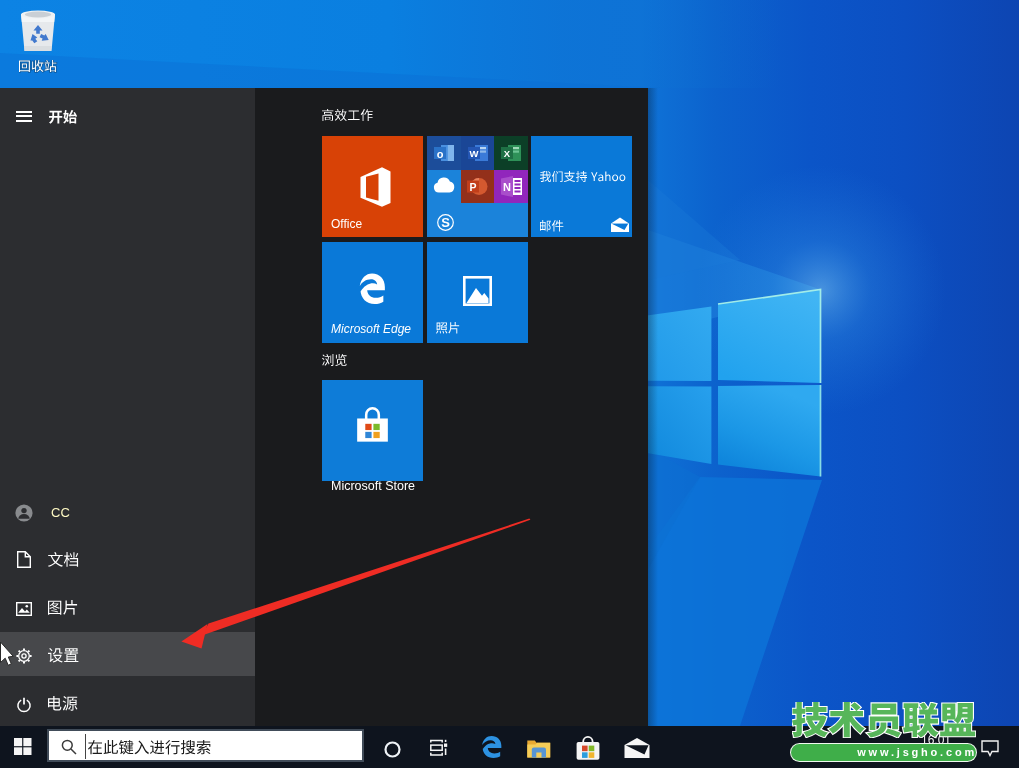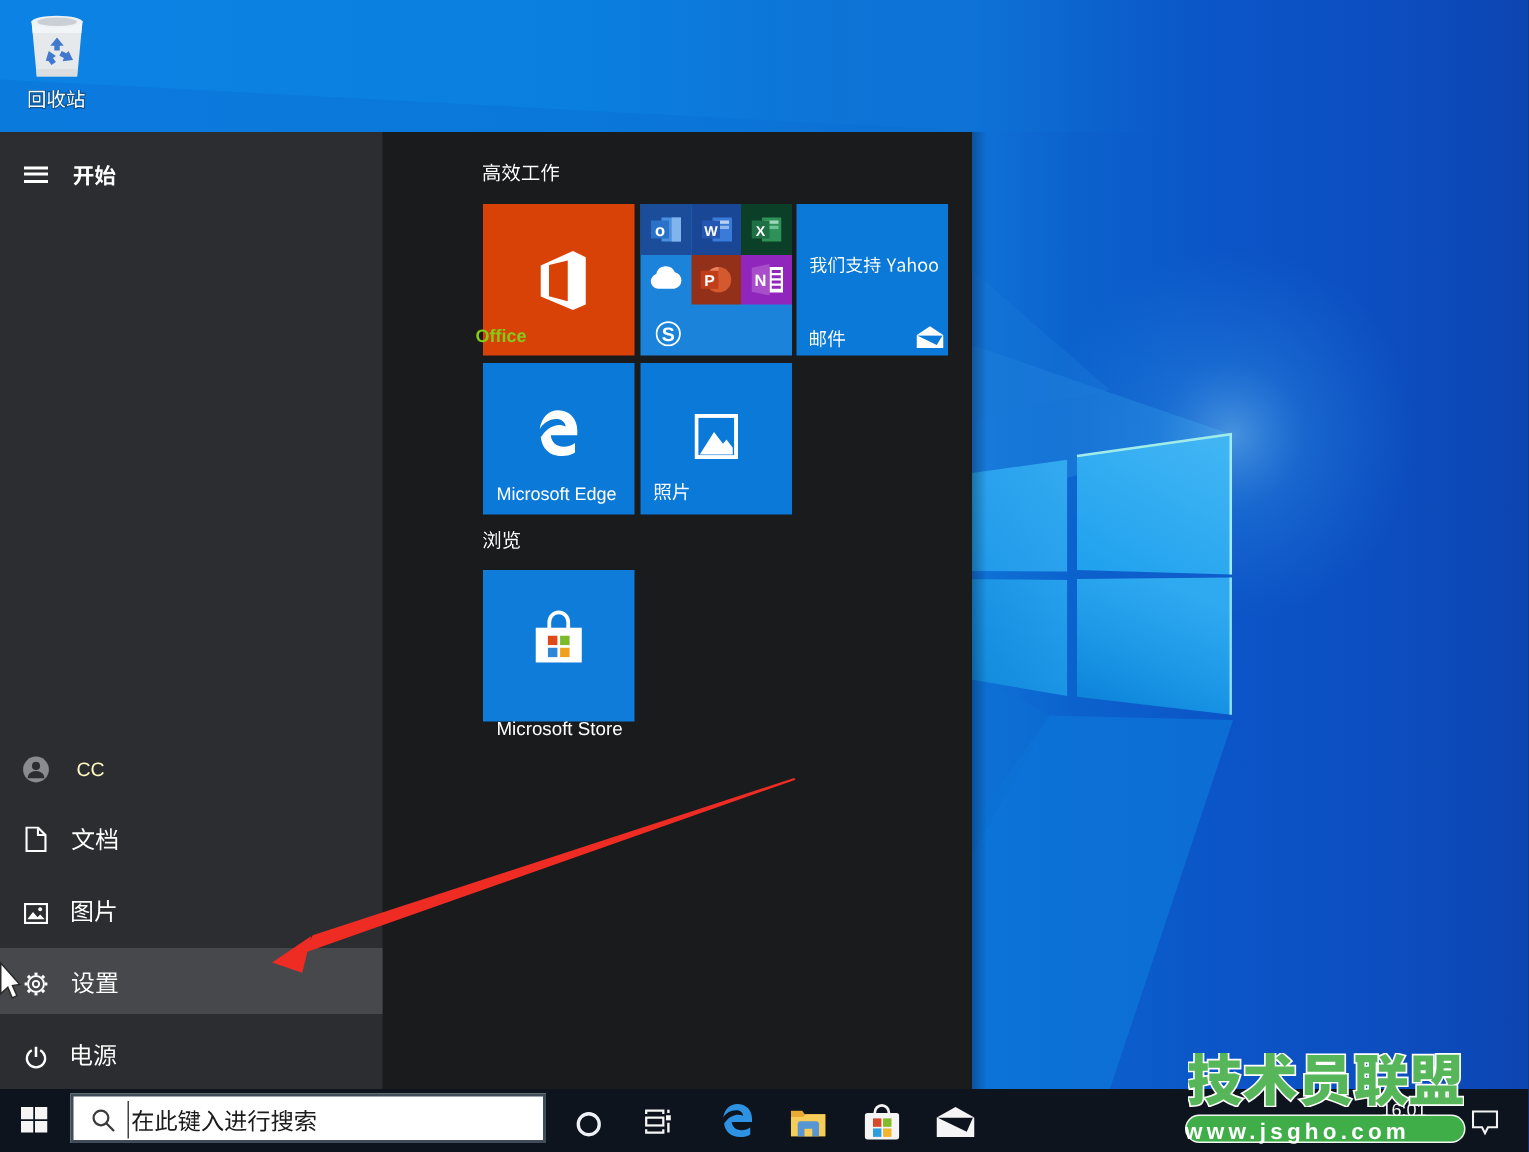--- a/index.html
+++ b/index.html
@@ -136,21 +136,21 @@
       <path d="M5.2 6.9V9.2H1.2V6.9ZM6.5 6.9H10.6V9.2H6.5ZM5.2 5.8H1.2V3.5H5.2ZM6.5 5.8V3.5H10.6V5.8ZM0 2.3V11.3H1.2V10.4H5.2V12C5.2 13.9 5.7 14.4 7.5 14.4C7.9 14.4 10.6 14.4 11.1 14.4C12.8 14.4 13.2 13.6 13.4 11.1C13 11 12.5 10.8 12.2 10.6C12.1 12.7 11.9 13.2 11 13.2C10.4 13.2 8.1 13.2 7.6 13.2C6.7 13.2 6.5 13 6.5 12.1V10.4H11.8V2.3H6.5V0H5.2V2.3ZM22.6 6.9H27.5V8.3H22.6ZM22.6 4.6H27.5V6H22.6ZM22.1 10.1C21.6 11.2 20.9 12.3 20.1 13.1C20.4 13.3 20.9 13.6 21.1 13.7C21.8 12.9 22.6 11.6 23.1 10.4ZM26.6 10.4C27.2 11.4 28 12.8 28.4 13.6L29.5 13.1C29.1 12.3 28.3 11 27.6 10ZM15.4 1C16.3 1.5 17.5 2.3 18 2.8L18.8 1.9C18.1 1.4 16.9 0.7 16.1 0.1ZM14.6 5.3C15.5 5.8 16.7 6.6 17.3 7L18 6C17.4 5.6 16.2 4.9 15.3 4.4ZM14.9 13.8 16 14.5C16.8 13 17.7 11 18.3 9.3L17.4 8.6C16.6 10.4 15.6 12.5 14.9 13.8ZM19.4 0.8V5.1C19.4 7.8 19.2 11.4 17.4 14C17.7 14.1 18.2 14.4 18.4 14.6C20.3 11.9 20.6 7.9 20.6 5.1V1.8H29.2V0.8ZM24.4 2.1C24.3 2.5 24.1 3.2 23.9 3.7H21.5V9.2H24.4V13.4C24.4 13.6 24.3 13.6 24.1 13.7C23.9 13.7 23.2 13.7 22.4 13.6C22.6 14 22.7 14.4 22.8 14.7C23.8 14.7 24.5 14.7 25 14.5C25.4 14.3 25.5 14 25.5 13.4V9.2H28.6V3.7H25.1C25.3 3.3 25.5 2.8 25.7 2.3Z" fill="#fff"></path>
     </svg>
 <svg class="abs" style="left:322.4px;top:109.4px;" width="51.7" height="13.0" viewBox="0 0 51.7 13.0">
       <path d="M3 3.7H8.6V4.9H3ZM2 3V5.6H9.6V3ZM5 0.2 5.3 1.4H0V2.2H11.4V1.4H6.4C6.3 1 6.1 0.4 5.9 0ZM0.5 6.3V12H1.4V7.1H10V11C10 11.1 10 11.2 9.8 11.2C9.6 11.2 9 11.2 8.5 11.2C8.6 11.4 8.7 11.7 8.8 11.9C9.6 11.9 10.2 11.9 10.5 11.8C10.9 11.6 11 11.4 11 11V6.3ZM2.9 7.9V11.2H3.8V10.6H8.4V7.9ZM3.8 8.6H7.5V9.9H3.8ZM14.4 3.2C14 4.2 13.4 5.2 12.7 6C12.9 6.1 13.2 6.4 13.4 6.6C14.1 5.8 14.8 4.5 15.3 3.4ZM16.6 3.5C17.2 4.2 17.8 5.2 18 5.8L18.8 5.4C18.5 4.7 17.9 3.8 17.3 3.1ZM14.8 0.4C15.2 0.8 15.6 1.5 15.8 1.9H13V2.8H18.9V1.9H16L16.7 1.6C16.5 1.2 16.1 0.5 15.7 0ZM14 6.3C14.5 6.8 15.1 7.4 15.6 8C14.9 9.2 13.9 10.2 12.7 11C12.9 11.1 13.3 11.5 13.4 11.7C14.5 10.9 15.5 9.9 16.2 8.7C16.8 9.4 17.3 10.1 17.5 10.7L18.3 10C18 9.4 17.4 8.6 16.7 7.8C17.1 7.1 17.4 6.3 17.6 5.4L16.7 5.3C16.5 5.9 16.3 6.5 16.1 7.1C15.6 6.6 15.2 6.2 14.8 5.8ZM20.8 3.3H22.9C22.7 5.1 22.3 6.5 21.7 7.8C21.1 6.7 20.7 5.5 20.5 4.2ZM20.6 0C20.2 2.3 19.6 4.6 18.5 6C18.7 6.1 19.1 6.5 19.2 6.7C19.4 6.4 19.7 6 19.9 5.5C20.2 6.7 20.6 7.7 21.1 8.7C20.4 9.8 19.3 10.7 18 11.3C18.2 11.5 18.5 11.9 18.6 12C19.9 11.4 20.9 10.6 21.6 9.5C22.3 10.6 23.1 11.4 24.1 12C24.3 11.7 24.6 11.4 24.8 11.2C23.8 10.7 22.9 9.8 22.2 8.7C23 7.3 23.6 5.5 23.9 3.3H24.6V2.4H21C21.2 1.7 21.4 0.9 21.5 0.2ZM25.9 10V11H37.6V10H32.2V2.5H36.9V1.5H26.6V2.5H31.2V10ZM45.1 0.2C44.4 2.1 43.4 4 42.2 5.2C42.4 5.4 42.8 5.7 43 5.9C43.6 5.1 44.3 4.2 44.8 3.1H45.7V12H46.7V8.8H50.6V7.9H46.7V5.9H50.4V5H46.7V3.1H50.7V2.2H45.3C45.6 1.6 45.8 1 46 0.4ZM41.9 0.1C41.2 2.1 40 4 38.7 5.3C38.9 5.5 39.2 6 39.3 6.3C39.7 5.8 40.1 5.3 40.6 4.7V12H41.5V3.2C42 2.3 42.5 1.3 42.9 0.4Z" fill="#fff"></path>
     </svg>
 <div class="abs" style="left:322px;top:136px;width:101px;height:101px;background:#d84206;"></div>
 <svg class="abs" style="left:359.5px;top:166.5px;" width="31" height="40" viewBox="0 0 31 40">
 <path d="M0.5 10 L22 0.3 L30.5 4.5 L30.5 36 L22 39.7 L0.5 30.7 Z" fill="#fff"></path>
 <path d="M6 9.7 L18.5 6.6 L18.5 33.8 L6 30.5 Z" fill="#d84206"></path>
 </svg>
-<div class="abs" style="left:317px;top:217px;color:#84cc16;font-size:12px;font-weight:bold;">Office</div>
+<div class="abs" style="left:331px;top:217px;color:#ffffff;font-size:12px;">Office</div>
 <div class="abs" style="left:427px;top:136px;width:101px;height:101px;background:#1b83da;"></div>
 <div class="abs" style="left:427px;top:136px;width:33.7px;height:33.7px;background:#1c4d9a;"></div>
 <div class="abs" style="left:460.7px;top:136px;width:33.6px;height:33.7px;background:#1a4696;"></div>
 <div class="abs" style="left:494.3px;top:136px;width:33.7px;height:33.7px;background:#0c3f27;"></div>
 <div class="abs" style="left:460.7px;top:169.7px;width:33.6px;height:33.6px;background:#93301a;"></div>
 <div class="abs" style="left:494.3px;top:169.7px;width:33.7px;height:33.6px;background:#9126bc;"></div>
 <svg class="abs" style="left:434px;top:143px;" width="20" height="20" viewBox="0 0 20 20">
 <rect x="7" y="2" width="13" height="16" fill="#4a90e0"></rect>
 <rect x="13.8" y="2" width="6.2" height="16" fill="#7fb5ec"></rect>
 <rect x="0" y="4" width="12" height="12" fill="#2a72c8"></rect>
@@ -201,21 +201,21 @@
     </svg>
 <svg class="abs" style="left:611px;top:217px;" width="18" height="15" viewBox="0 0 18 15">
 <polygon points="0,6.5 9,0.5 18,6.5" fill="#fff"></polygon>
 <rect x="0" y="6.5" width="18" height="8.5" fill="#fff"></rect>
 <polygon points="0.8,6.8 17.2,6.8 13.5,13" fill="#0a79d8"></polygon>
 </svg>
 <div class="abs" style="left:322px;top:242px;width:101px;height:101px;background:#0a79d8;"></div>
 <svg class="abs" style="left:357px;top:271.5px;" width="30" height="33.5" viewBox="0 0 45 47" preserveAspectRatio="none">
 <path d="M4.2 19.8 C5.8 8.5 13.5 2 22.6 2 C34 2 41.8 10 41.8 21 L41.8 25.6 L15.3 25.6 C15.9 32.4 21 36.2 28 36.2 C32.8 36.2 36.6 34.9 39.5 32.8 L39.5 41.7 C36 44 31.4 45 26.5 45 C14.2 45 5.5 37.2 5.2 25.4 C5 31.2 7.5 19.5 19.3 16.5 C23.3 15.5 27.2 15.9 30.2 17.4 C29.6 12.5 25.3 10.2 21 10.2 C13.6 10.2 7.3 14.2 4.2 19.8 Z" fill="#fff"></path>
 </svg>
-<div class="abs" style="left:331px;top:322px;color:#fff;font-size:12px;">Microsoft Edge</div>
+<div class="abs" style="left:331px;top:322px;color:#fff;font-size:12px;font-style:italic;">Microsoft Edge</div>
 <div class="abs" style="left:427px;top:242px;width:101px;height:101px;background:#0a79d8;"></div>
 <svg class="abs" style="left:462.5px;top:275.5px;" width="29" height="30" viewBox="0 0 29 30">
 <rect x="1.3" y="1.3" width="26.4" height="27.4" fill="none" stroke="#fff" stroke-width="2.6"></rect>
 <path d="M3.5 27 L13 12 L19 19.8 L21.3 17 L25.5 22.5 L25.5 27 Z" fill="#fff"></path>
 </svg>
 <svg class="abs" style="left:436px;top:322px;" width="24.2" height="12.6" viewBox="0 0 24.2 12.6">
       <path d="M6.1 5.4H9.7V7.3H6.1ZM5.2 4.6V8.1H10.7V4.6ZM3.7 8.9C3.9 9.8 4 10.8 4 11.4L4.9 11.3C4.9 10.7 4.7 9.6 4.6 8.8ZM6.4 8.9C6.7 9.7 7 10.8 7.2 11.4L8.1 11.2C8 10.6 7.6 9.5 7.3 8.7ZM8.9 8.8C9.5 9.7 10.2 10.8 10.5 11.5L11.4 11.1C11.1 10.4 10.4 9.3 9.8 8.5ZM1.6 8.6C1.2 9.5 0.6 10.5 0 11.2L0.9 11.6C1.5 10.8 2.1 9.8 2.5 8.8ZM1.5 1.4H3.4V3.6H1.5ZM1.5 6.8V4.4H3.4V6.8ZM0.6 0.5V8.3H1.5V7.7H4.3V0.5ZM4.8 0.5V1.3H6.9C6.7 2.5 6.1 3.3 4.4 3.8C4.6 3.9 4.8 4.2 4.9 4.5C6.8 3.9 7.6 2.9 7.8 1.3H10.1C10 2.5 9.9 3 9.7 3.2C9.6 3.3 9.5 3.3 9.4 3.3C9.2 3.3 8.6 3.3 8.1 3.2C8.2 3.4 8.3 3.8 8.3 4C8.9 4 9.5 4 9.8 4C10.1 4 10.3 3.9 10.5 3.7C10.8 3.4 10.9 2.7 11 0.9C11 0.7 11 0.5 11 0.5ZM14.2 0.3V4.5C14.2 6.7 14 9 12.4 10.8C12.7 10.9 13 11.3 13.2 11.5C14.3 10.2 14.8 8.7 15 7.2H20.3V11.5H21.3V6.2H15.1C15.2 5.6 15.2 5.1 15.2 4.5V4.2H23.2V3.2H19.7V0H18.7V3.2H15.2V0.3Z" fill="#fff"></path>
     </svg>
 <svg class="abs" style="left:322.4px;top:354px;" width="25.6" height="13.0" viewBox="0 0 25.6 13.0">
       <path d="M8.4 1.4V9.1H9.2V1.4ZM10.5 0V10.9C10.5 11.1 10.4 11.1 10.3 11.1C10.1 11.1 9.6 11.1 9 11.1C9.1 11.4 9.2 11.8 9.3 12C10.1 12 10.6 12 10.9 11.8C11.3 11.7 11.4 11.4 11.4 10.9V0ZM0.5 0.9C1.1 1.4 1.8 2.2 2.2 2.7L2.8 2.1C2.5 1.6 1.8 0.9 1.2 0.4ZM0 4.4C0.7 4.9 1.4 5.6 1.8 6L2.4 5.4C2.1 4.9 1.3 4.3 0.6 3.8ZM0.3 11.1 1.1 11.6C1.6 10.5 2.3 8.9 2.8 7.7L2 7.2C1.5 8.5 0.8 10.1 0.3 11.1ZM3.3 4.7C3.9 5.4 4.5 6.3 5.1 7.3C4.5 8.8 3.7 10.1 2.6 11C2.8 11.2 3.1 11.6 3.2 11.7C4.3 10.8 5.1 9.6 5.7 8.2C6.1 9.1 6.5 9.9 6.7 10.5L7.5 10C7.2 9.2 6.7 8.2 6.1 7.1C6.5 5.9 6.8 4.6 7 3.1H7.8V2.2H3.1V3.1H6.1C5.9 4.2 5.7 5.2 5.4 6.2C5 5.5 4.5 4.8 4 4.2ZM4.4 0.4C4.7 1 5.1 1.8 5.3 2.2L6.1 1.9C5.9 1.4 5.6 0.7 5.2 0.1ZM20.8 2.8C21.5 3.4 22.2 4.3 22.6 4.9L23.4 4.5C23.1 3.9 22.4 3.1 21.7 2.4ZM13.9 0.7V4.4H14.9V0.7ZM16.7 0.1V4.8H17.6V0.1ZM19.3 8.6V10.6C19.3 11.5 19.6 11.8 20.9 11.8C21.2 11.8 22.9 11.8 23.2 11.8C24.2 11.8 24.5 11.4 24.6 9.9C24.4 9.9 24 9.8 23.8 9.6C23.7 10.8 23.6 11 23.1 11C22.7 11 21.3 11 21 11C20.4 11 20.3 10.9 20.3 10.6V8.6ZM18.4 6.7V7.7C18.4 8.7 18.1 10.2 13.3 11.2C13.5 11.4 13.8 11.8 13.9 12C18.8 10.8 19.4 9.1 19.4 7.7V6.7ZM15 5.2V9.4H16V6.1H22.1V9.3H23.1V5.2ZM20.1 0C19.7 1.5 19.1 2.9 18.3 3.9C18.6 4 19 4.3 19.1 4.4C19.6 3.8 20 3.1 20.3 2.2H24.6V1.3H20.7C20.8 1 20.9 0.6 21 0.2Z" fill="#fff"></path>
@@ -288,13 +288,13 @@
 </svg>
 <div class="abs" style="left:921px;top:733px;color:#f2f2f2;font-size:12px;">16:01</div>
 <div class="abs" style="left:930px;top:751px;color:#f2f2f2;font-size:11px;">2019/6/7</div>
 <svg class="abs" style="left:981px;top:740px;" width="18" height="17" viewBox="0 0 18 17">
 <path d="M1 1 L17 1 L17 11.5 L11 11.5 L9 15.5 L7 11.5 L1 11.5 Z" fill="none" stroke="#f2f2f2" stroke-width="1.4"></path>
 </svg>
 <svg class="abs" style="left:792px;top:701.5px;" width="184.2" height="36.6" viewBox="0 0 184.2 36.6">
       <path d="M21.2 0V5H13.6V9.9H21.2V13.7H14.2V18.6H16.6L14.9 19.1C16.2 22.1 17.8 24.8 19.7 27.1C17.3 28.5 14.5 29.5 11.5 30.2C12.5 31.3 13.8 33.6 14.3 35C17.8 34 20.9 32.7 23.6 30.9C26.2 32.7 29.1 34.2 32.6 35.2C33.3 33.8 34.8 31.6 36 30.6C32.9 29.9 30.2 28.7 27.9 27.3C31 24.2 33.2 20.1 34.5 14.9L31 13.5L30.2 13.7H26.5V9.9H34.5V5H26.5V0ZM20.1 18.6H27.8C26.8 20.6 25.4 22.5 23.8 24C22.3 22.4 21.1 20.6 20.1 18.6ZM4.5 0V6.8H0.5V11.8H4.5V17.5L0 18.4L1.3 23.5L4.5 22.8V29.3C4.5 29.9 4.3 30 3.8 30C3.3 30 1.8 30 0.5 30C1.1 31.4 1.8 33.5 1.9 34.9C4.6 34.9 6.5 34.7 8 33.9C9.4 33.1 9.8 31.8 9.8 29.4V21.5L13.5 20.5L12.8 15.6L9.8 16.3V11.8H13.2V6.8H9.8V0ZM58.6 3.4C60.5 5.1 63.1 7.4 64.3 9H57.8V0H51.8V9H38.3V14.2H50.4C47.4 19.4 42.3 24.2 36.7 27C38 28.1 39.8 30.3 40.8 31.7C45 29.3 48.8 25.7 51.8 21.5V35.2H57.8V19.6C60.8 24.2 64.6 28.5 68.4 31.4C69.4 29.9 71.4 27.7 72.7 26.6C68.1 23.7 63.2 18.9 60.1 14.2H71V9H64.5L68.6 5.4C67.3 3.9 64.4 1.7 62.6 0.2ZM85.2 5.9H98.2V8H85.2ZM79.6 1.4V12.5H104.3V1.4ZM88.5 20.6V23.7C88.5 25.9 87.3 29.1 75 31.2C76.3 32.3 78 34.4 78.7 35.6C91.8 32.6 94.4 27.8 94.4 23.9V20.6ZM93.2 30.5C97.2 31.8 103.1 34 105.9 35.5L108.7 30.9C105.6 29.5 99.5 27.5 95.8 26.5ZM77.8 14.4V28H83.4V19.3H100.2V27.3H106.1V14.4ZM111 25.6 112.1 30.6 120.6 29.1V35.1H125.1V32C126.4 33 128 34.6 128.8 35.6C132.3 33.4 134.5 30.9 136 28.2C137.7 31.2 140 33.6 143.2 35.1C144 33.7 145.5 31.7 146.7 30.6C142.4 29 139.6 25.7 138.2 21.7L138.2 21.6H146V16.8H138.5V12.5H145.1V7.6H141.3C142.3 6 143.3 4 144.3 2L138.9 0.7C138.3 2.8 137.2 5.6 136.1 7.6H132.2L135.5 5.9C134.8 4.4 133.3 2.2 131.8 0.6L127.5 2.6C128.8 4.1 130 6.1 130.7 7.6H127.3V12.5H133.1V16.8H126.7V21.6H132.7C132 24.9 130.1 28.7 125.1 31.6V28.3L127.8 27.8L127.5 23.2L125.1 23.6V6.1H126.3V1.3H111.6V6.1H112.9V25.4ZM117.6 6.1H120.6V9.2H117.6ZM117.6 13.6H120.6V16.7H117.6ZM117.6 21.1H120.6V24.3L117.6 24.7ZM152.6 21.6V29.6H148.2V34.2H183.2V29.6H179.1V21.6H165.8C167.8 19.9 169 17.7 169.7 15.4H175.5V16.3C175.5 16.7 175.3 16.9 174.9 16.9C174.4 16.9 172.8 16.9 171.6 16.8C172.3 17.9 173.2 19.8 173.5 21.2C175.7 21.2 177.5 21.1 179 20.3C180.4 19.6 180.9 18.5 180.9 16.3V1.1H165.7V8.4C165.7 11.2 165.5 14.3 163.4 16.9V1.6H150.3V19.3H155.1V17.5H162.8L161.9 18.3C162.9 18.9 164.8 20.6 165.6 21.6ZM170.5 5.2H175.5V6.6H170.5ZM170.5 10.2H175.5V11.7H170.4ZM155.1 11.5H158.5V13.5H155.1ZM155.1 7.7V5.7H158.5V7.7ZM157.5 29.6V25.7H159.7V29.6ZM164.6 29.6V25.7H166.8V29.6ZM171.6 29.6V25.7H173.9V29.6Z" fill="#57b65a" stroke="#fff" stroke-width="2.2" paint-order="stroke"></path>
     </svg>
 <div class="abs" style="left:790px;top:742.5px;width:187px;height:19.5px;border-radius:10px;background:#3fae49;border:1.5px solid rgba(255,255,255,0.92);"></div>
-<div class="abs" style="left:790px;top:745.5px;width:187px;text-align:left;color:#fff;font-size:15px;font-weight:bold;letter-spacing:2.8px;">www.jsgho.com</div>
+<div class="abs" style="left:790px;top:745.5px;width:187px;text-align:right;color:#fff;font-size:11px;font-weight:bold;letter-spacing:2.8px;">www.jsgho.com</div>
 </div>
 </body></html>

